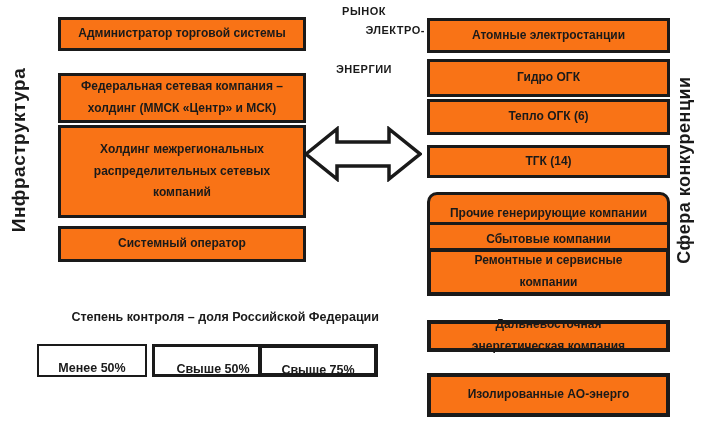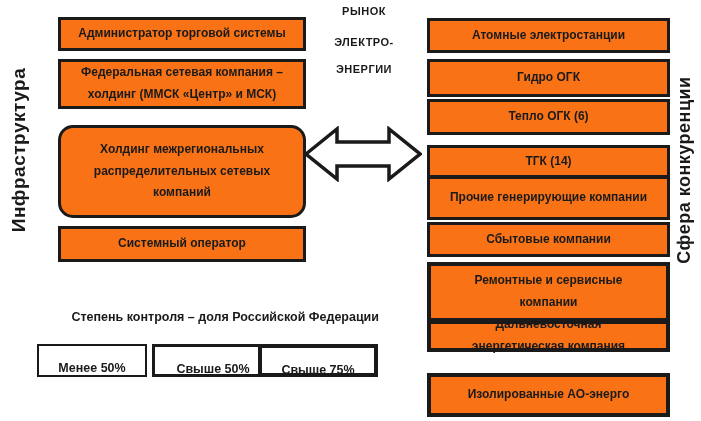--- a/index.html
+++ b/index.html
@@ -9,46 +9,46 @@
   }
   .box{
     position:absolute;border:3px solid #1a1a1a;background:#f97316;
     display:flex;align-items:center;justify-content:center;text-align:center;
     font-weight:bold;font-size:12px;line-height:1.8;box-sizing:border-box;
     padding:0 6px;
   }
   .lcol{left:58px;width:248px;}
   .rcol{left:427px;width:243px;}
   .l1{top:17px;height:34px;}
-  .l2{top:59px;height:50px;}
-  .l3{top:125px;height:93px;border-radius:15px;}
+  .l2{top:73px;height:50px;}
+  .l3{top:125px;height:93px;}
   .l4{top:226px;height:36px;}
   .r1{top:18px;height:35px;text-align:center;}
   .r2{top:59px;height:38px;}
   .r3{top:99px;height:36px;}
   .r4{top:145px;height:33px;}
-  .r5{top:176px;height:44px;}
+  .r5{top:192px;height:44px;border-radius:10px;}
   .r6{top:222px;height:35px;}
-  .r7{top:262px;height:60px;border-width:4px;}
+  .r7{top:248px;height:48px;border-width:4px;}
   .r8{top:320px;height:32px;border-width:4px;}
   .r9{top:373px;height:44px;border-width:4px;}
   .l2 span{display:inline-block;max-width:224px;}
   .l3 span{display:inline-block;max-width:205px;}
   .r7 span,.r8 span{display:inline-block;max-width:175px;}
   .vlabel{
     position:absolute;transform:translate(-50%,-50%) rotate(-90deg);
     white-space:nowrap;font-weight:bold;letter-spacing:.5px;
   }
   .vleft{left:19px;top:150px;font-size:19px;}
   .vright{left:684px;top:170px;font-size:18px;}
   .market{position:absolute;left:303px;top:0;width:122px;text-align:center;
     font-weight:bold;font-size:11px;letter-spacing:.5px;}
   .market div{position:absolute;width:100%;}
   .m1{top:5px;}
-  .m2{top:36px;}
+  .m2{top:24px;text-align:right;}
   .m3{top:63px;}
   .arrow{position:absolute;left:304px;top:126px;width:118px;height:56px;}
   .legend-title{
     position:absolute;left:38px;top:310px;width:341px;text-align:right;
     font-weight:bold;font-size:12.5px;
   }
   .lg{
     position:absolute;top:344px;height:33px;border:3px solid #1a1a1a;
     background:#fff;box-sizing:border-box;display:flex;align-items:flex-start;
     justify-content:center;font-weight:bold;font-size:12.5px;padding-top:15px;

